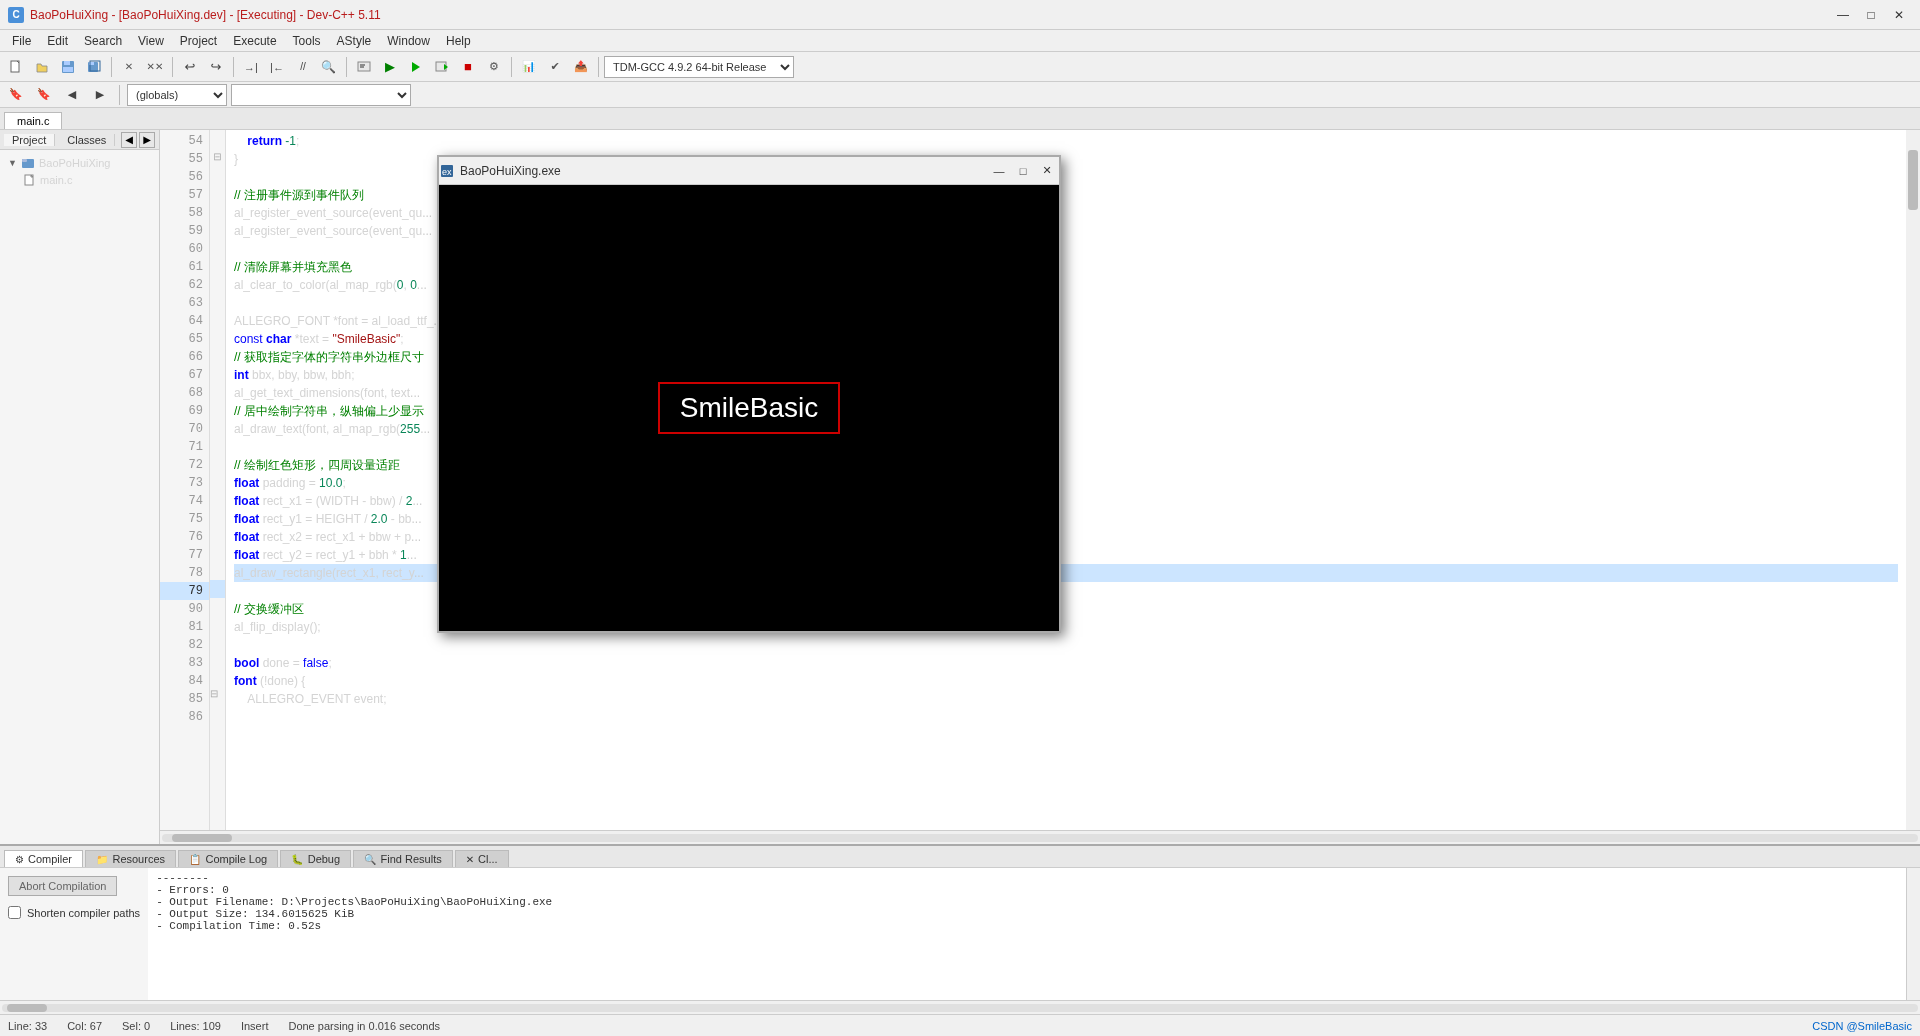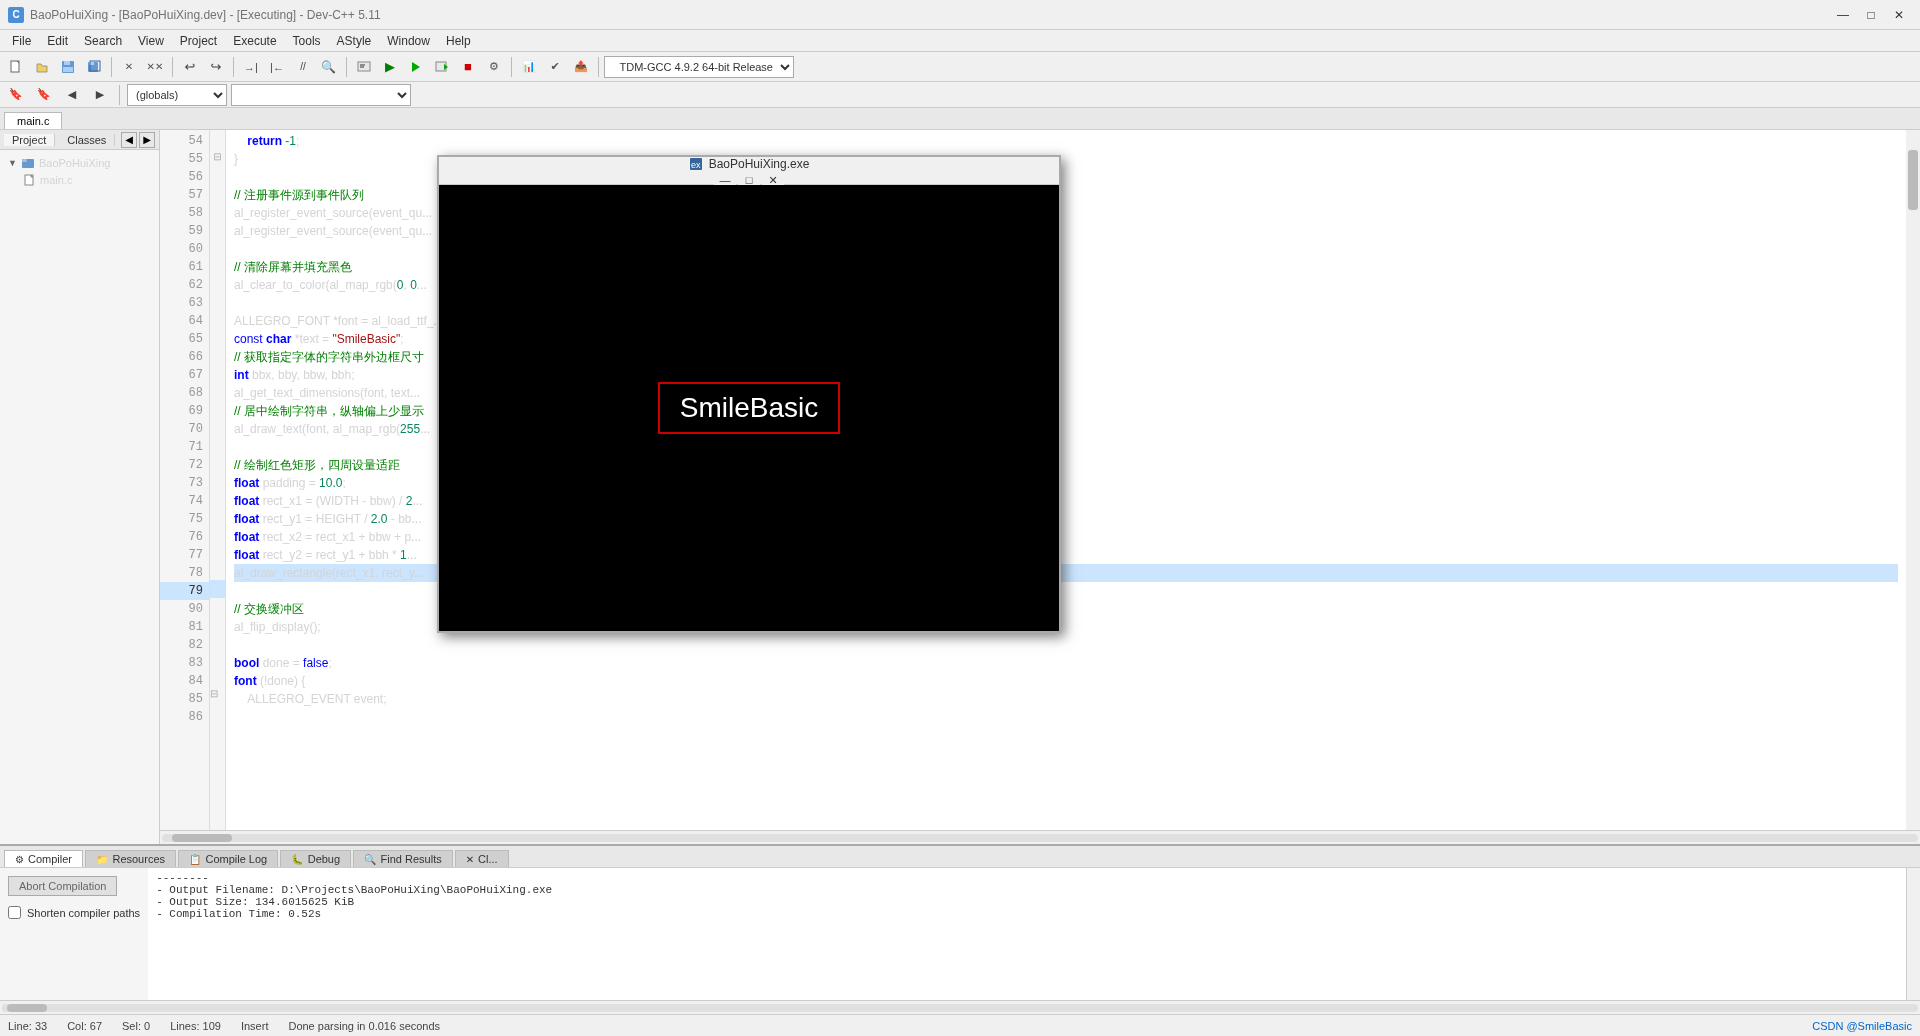--- a/index.html
+++ b/index.html
@@ -35,21 +35,21 @@
       border-radius: 2px;
       display: flex;
       align-items: center;
       justify-content: center;
       font-size: 10px;
       color: white;
       font-weight: bold;
     }
     .title-text {
       font-size: 12px;
-      color: #737373;
+      color: #b91c1c;
     }
     .title-bar-controls {
       display: flex;
       gap: 2px;
     }
     .title-btn {
       width: 26px;
       height: 20px;
       border: none;
       background: #f0f0f0;
@@ -112,21 +112,20 @@
       height: 22px;
       border: 1px solid #aaa;
       background: white;
       font-size: 11px;
       color: #333;
       padding: 0 4px;
       cursor: pointer;
     }
     .toolbar-dropdown-wide {
       width: 190px;
-      text-align: right;
     }
 
     
     .toolbar2 {
       height: 26px;
       background: #f0f0f0;
       display: flex;
       align-items: center;
       padding: 0 4px;
       gap: 4px;
@@ -330,21 +329,20 @@
       z-index: 100;
     }
     .floating-title-bar {
       height: 28px;
       background: #f0f0f0;
       border-bottom: 1px solid #ccc;
       display: flex;
       align-items: center;
       justify-content: space-between;
       padding: 0 1px;
-      flex-direction: column;
     }
     .floating-title {
       font-size: 12px;
       color: #333;
       display: flex;
       align-items: center;
       gap: 6px;
     }
     .float-ctrl {
       display: flex;
@@ -771,20 +769,21 @@
         <div class="abort-row">
           <button class="abort-btn">Abort Compilation</button>
         </div>
         <div class="shorten-row">
           <input type="checkbox" style="">
           <label>Shorten compiler paths</label>
         </div>
       </div>
       <div class="bottom-content">
         <div>--------</div>
+        <div>- Errors: 0</div>
         <div>- Output Filename: D:\Projects\BaoPoHuiXing\BaoPoHuiXing.exe</div>
         <div>- Output Size: 134.6015625 KiB</div>
         <div>- Compilation Time: 0.52s</div>
       </div>
 
       <div style="width:14px; background:#f0f0f0; border-left:1px solid #ccc;"></div>
     </div>
 
     <div style="height:14px; background:#f0f0f0; border-top:1px solid #ccc; display:flex; align-items:center;">
       <div style="flex:1; height:8px; background:#e0e0e0; margin:0 2px; border-radius:4px; position:relative;">

